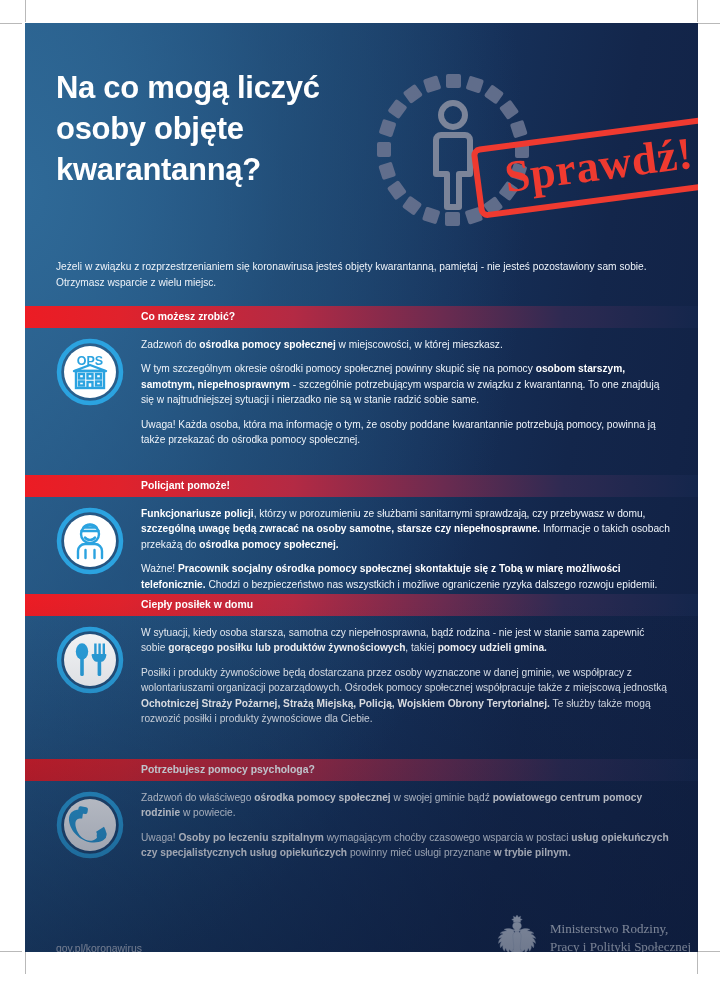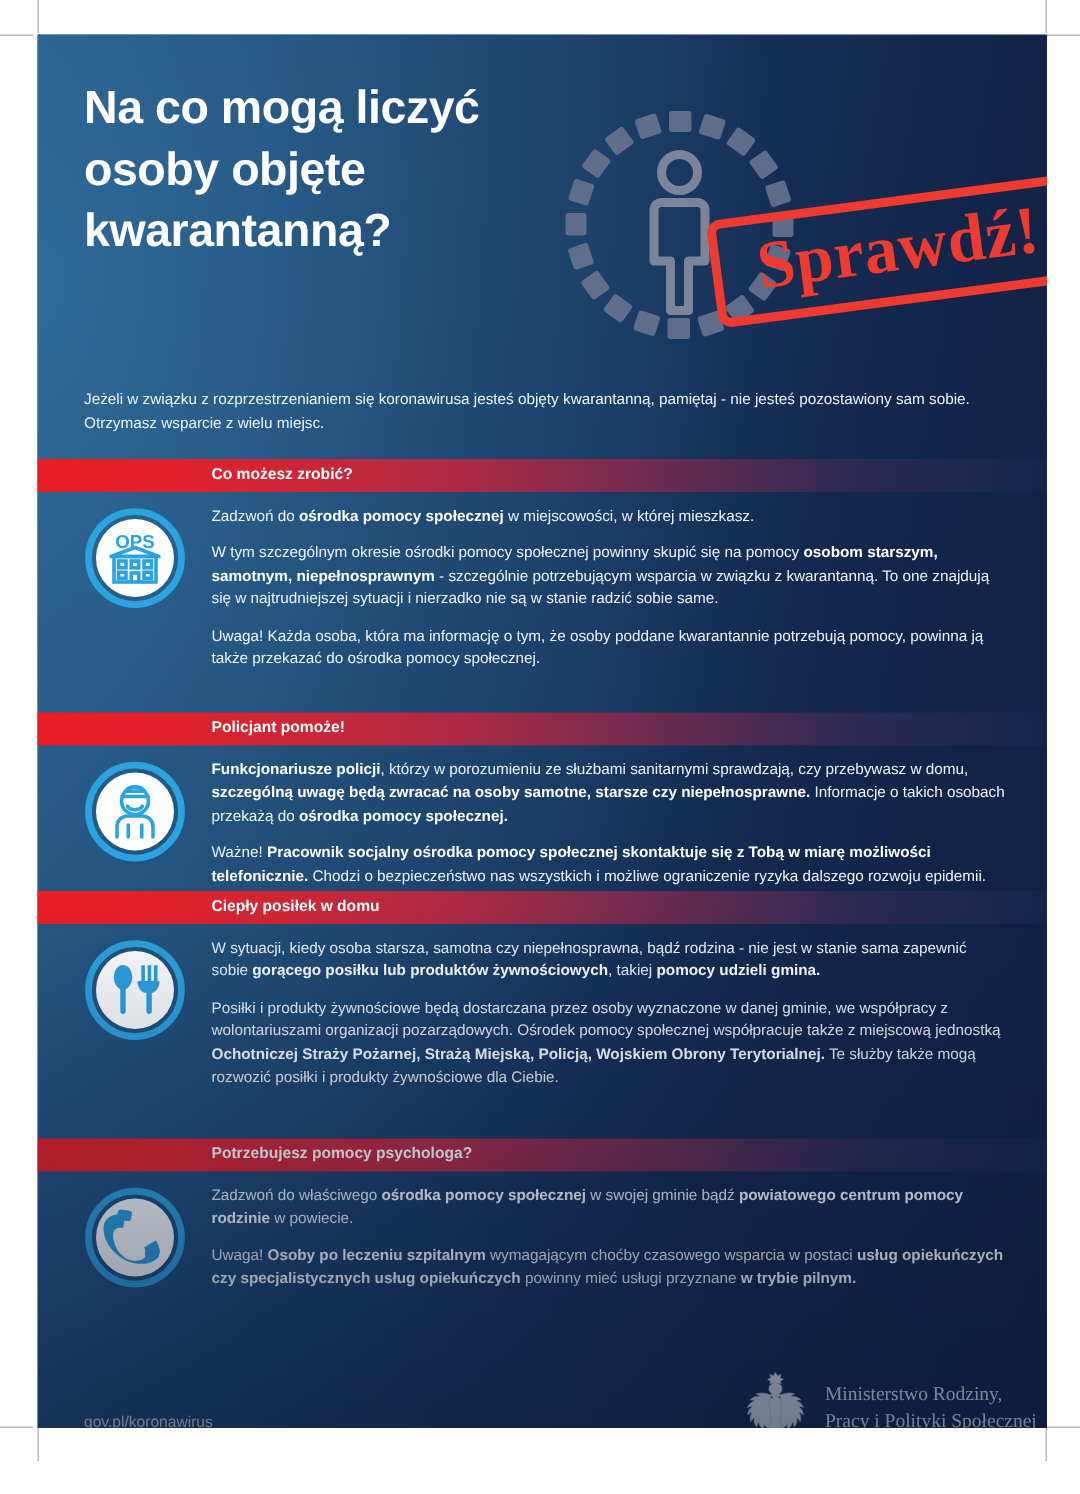--- a/index.html
+++ b/index.html
@@ -47,21 +47,21 @@
   
   .hero {
     position: absolute;
     left: 0; top: 0;
     width: 100%;
     height: 218px;
   }
   .hero-title {
     position: absolute;
     left: 31px;
-    top: 28px;
+    top: 44px;
     width: 350px;
     color: #ffffff;
     font-size: 31px;
     line-height: 41px;
     font-weight: bold;
     letter-spacing: -0.3px;
     white-space: pre-line;
     z-index: 3;
   }
 

